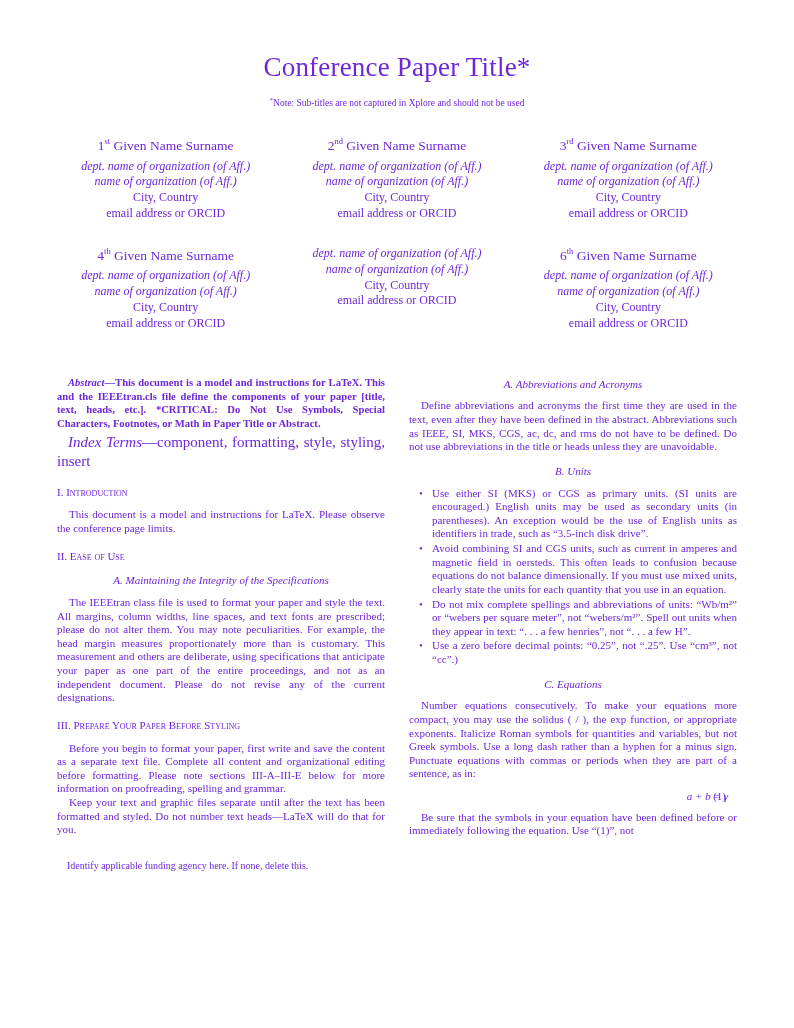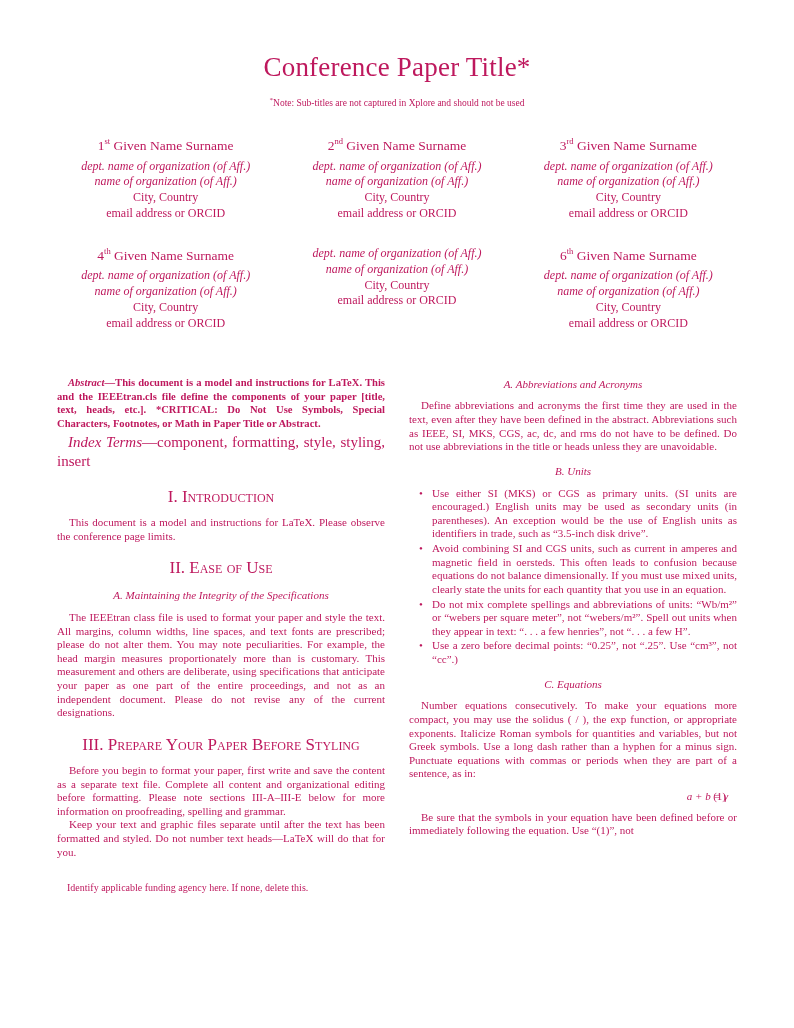--- a/index.html
+++ b/index.html
@@ -1,37 +1,37 @@
 <!DOCTYPE html>
 <html><head>
 <meta charset="utf-8">
 <style>
   * { margin:0; padding:0; box-sizing:border-box; }
   html,body { background:#e9e9e9; }
   .page {
     width:794px; height:1028px; margin:0 auto; background:#ffffff;
-    font-family:"Liberation Serif","DejaVu Serif",serif; color:#be185d;
+    font-family:"Liberation Serif","DejaVu Serif",serif; color:#6d28d9;
     padding:52px 57px 40px; overflow:hidden; position:relative;
   }
   .paper-title { text-align:center; font-size:27px; font-weight:400; letter-spacing:0.2px; }
   .title-note { text-align:center; font-size:9.5px; margin-top:13px; }
   .title-note sup { font-size:7px; }
   .authors { display:grid; grid-template-columns:repeat(3,1fr); column-gap:14px; row-gap:24px; margin-top:28px; }
   .author { text-align:center; }
   .author-name { font-size:13.5px; margin-bottom:5px; }
   .author-name sup { font-size:8.5px; }
   .author-line { font-size:12px; line-height:1.32; }
   .italic { font-style:italic; }
   .cols { display:flex; gap:24px; margin-top:44px; }
   .col { flex:1; min-width:0; font-size:11px; line-height:1.24; text-align:justify; }
   .abstract { font-weight:bold; font-size:10.6px; line-height:1.3; text-indent:11px; }
   .abstract-label { font-style:italic; }
   .index-terms { font-weight:normal; font-size:15px; line-height:1.3; text-indent:11px; margin-top:2px; }
   .index-label { font-style:italic; }
-  .sec-heading { text-align:center; text-indent:0; font-variant:small-caps; font-size:17px; font-weight:400; margin:14px 0 9px; }
+  .sec-heading { text-indent:0; font-variant:small-caps; font-size:11px; font-weight:400; margin:14px 0 9px; }
   .sub-heading { font-style:italic; font-weight:400; font-size:11px; margin:11px 0 8px; text-align:center; }
   p.body-par { margin:0; text-indent:12px; }
   .bullets { margin:3px 0 0 6px; }
   .bullet { display:flex; margin-bottom:1px; }
   .bullet-marker { width:17px; flex:none; text-align:left; padding-left:4px; }
   .bullet-text { flex:1; text-align:justify; min-width:0; }
   .equation-row { position:relative; text-align:right; margin:9px 9px 7px; }
   .equation { font-style:italic; }
   .eq-num { position:absolute; right:2px; top:0; }
   .footnote { font-size:10px; line-height:1.3; margin-top:22px; text-indent:10px; text-align:left; }

